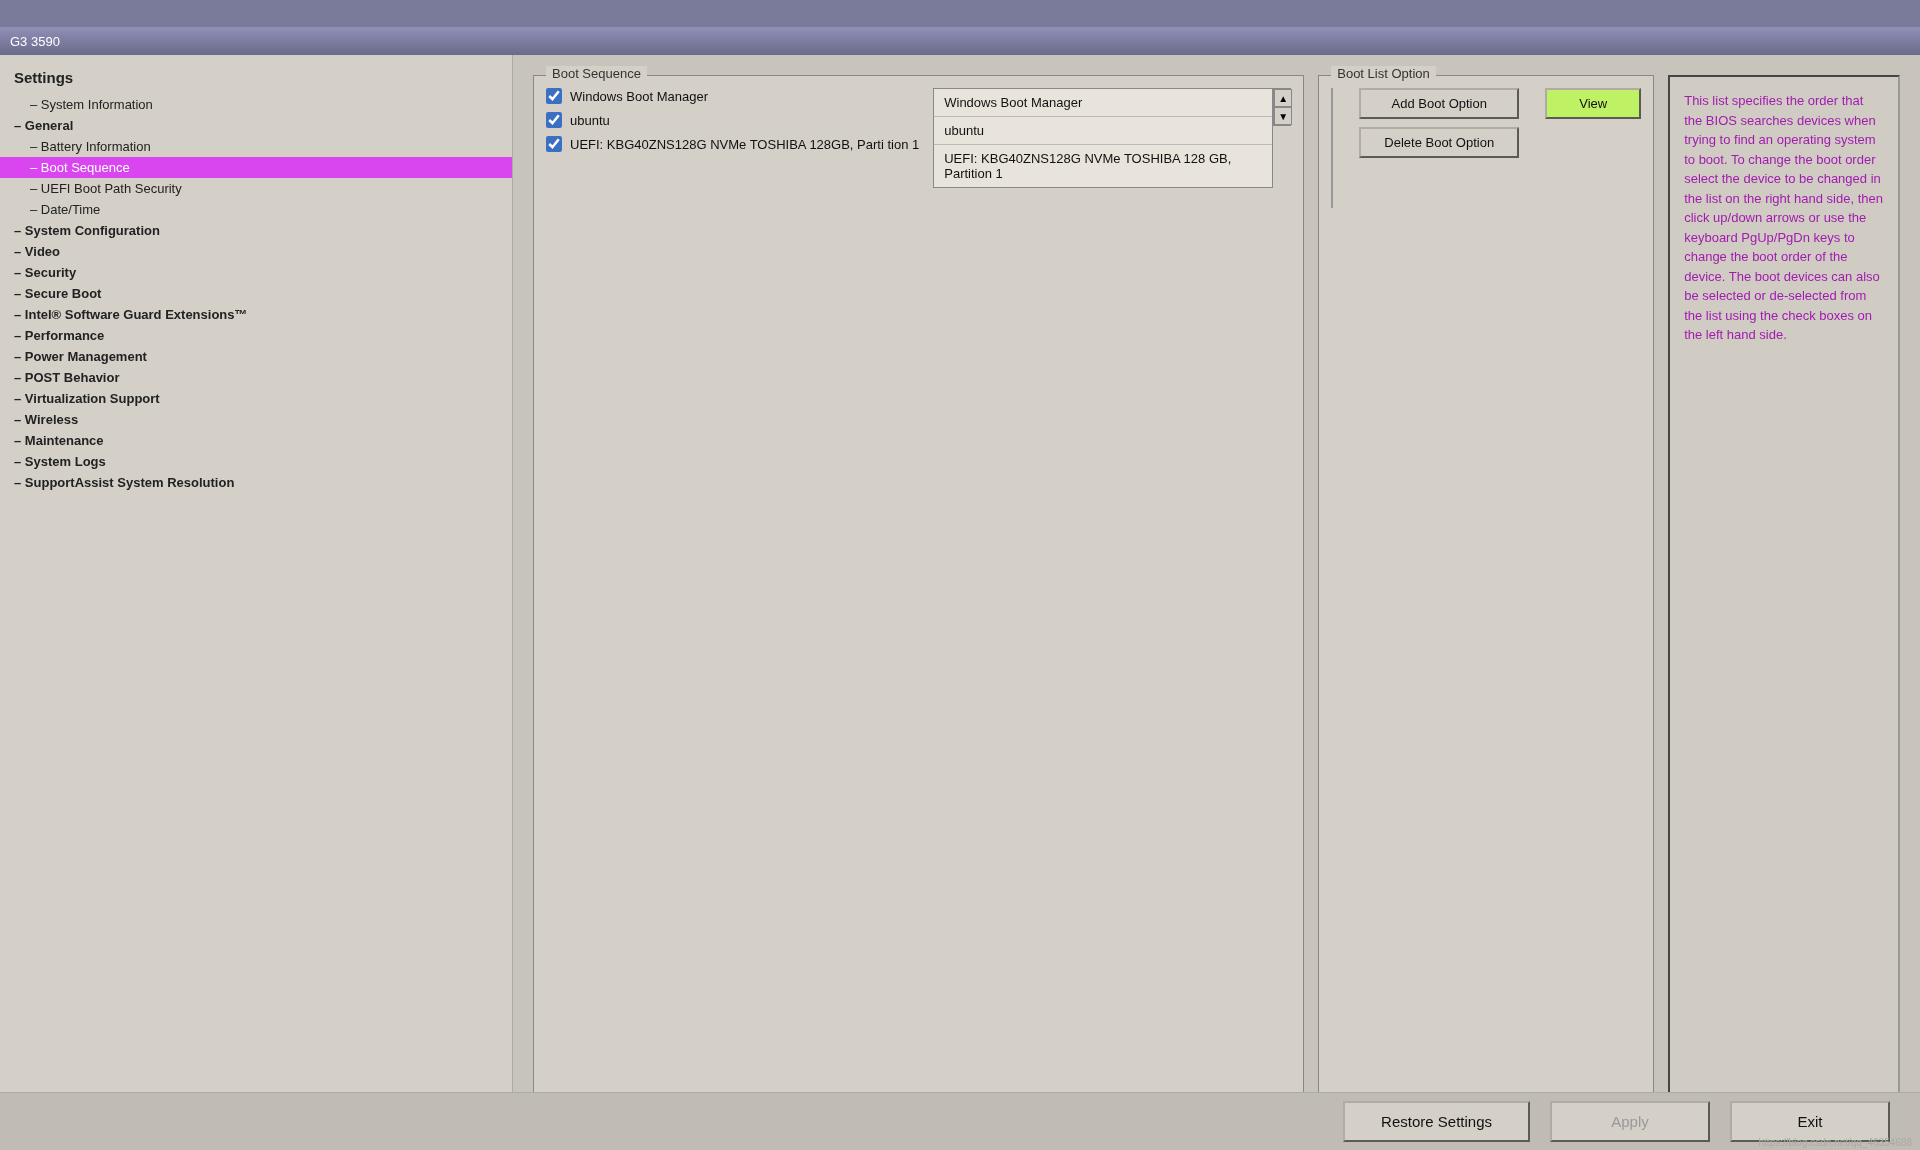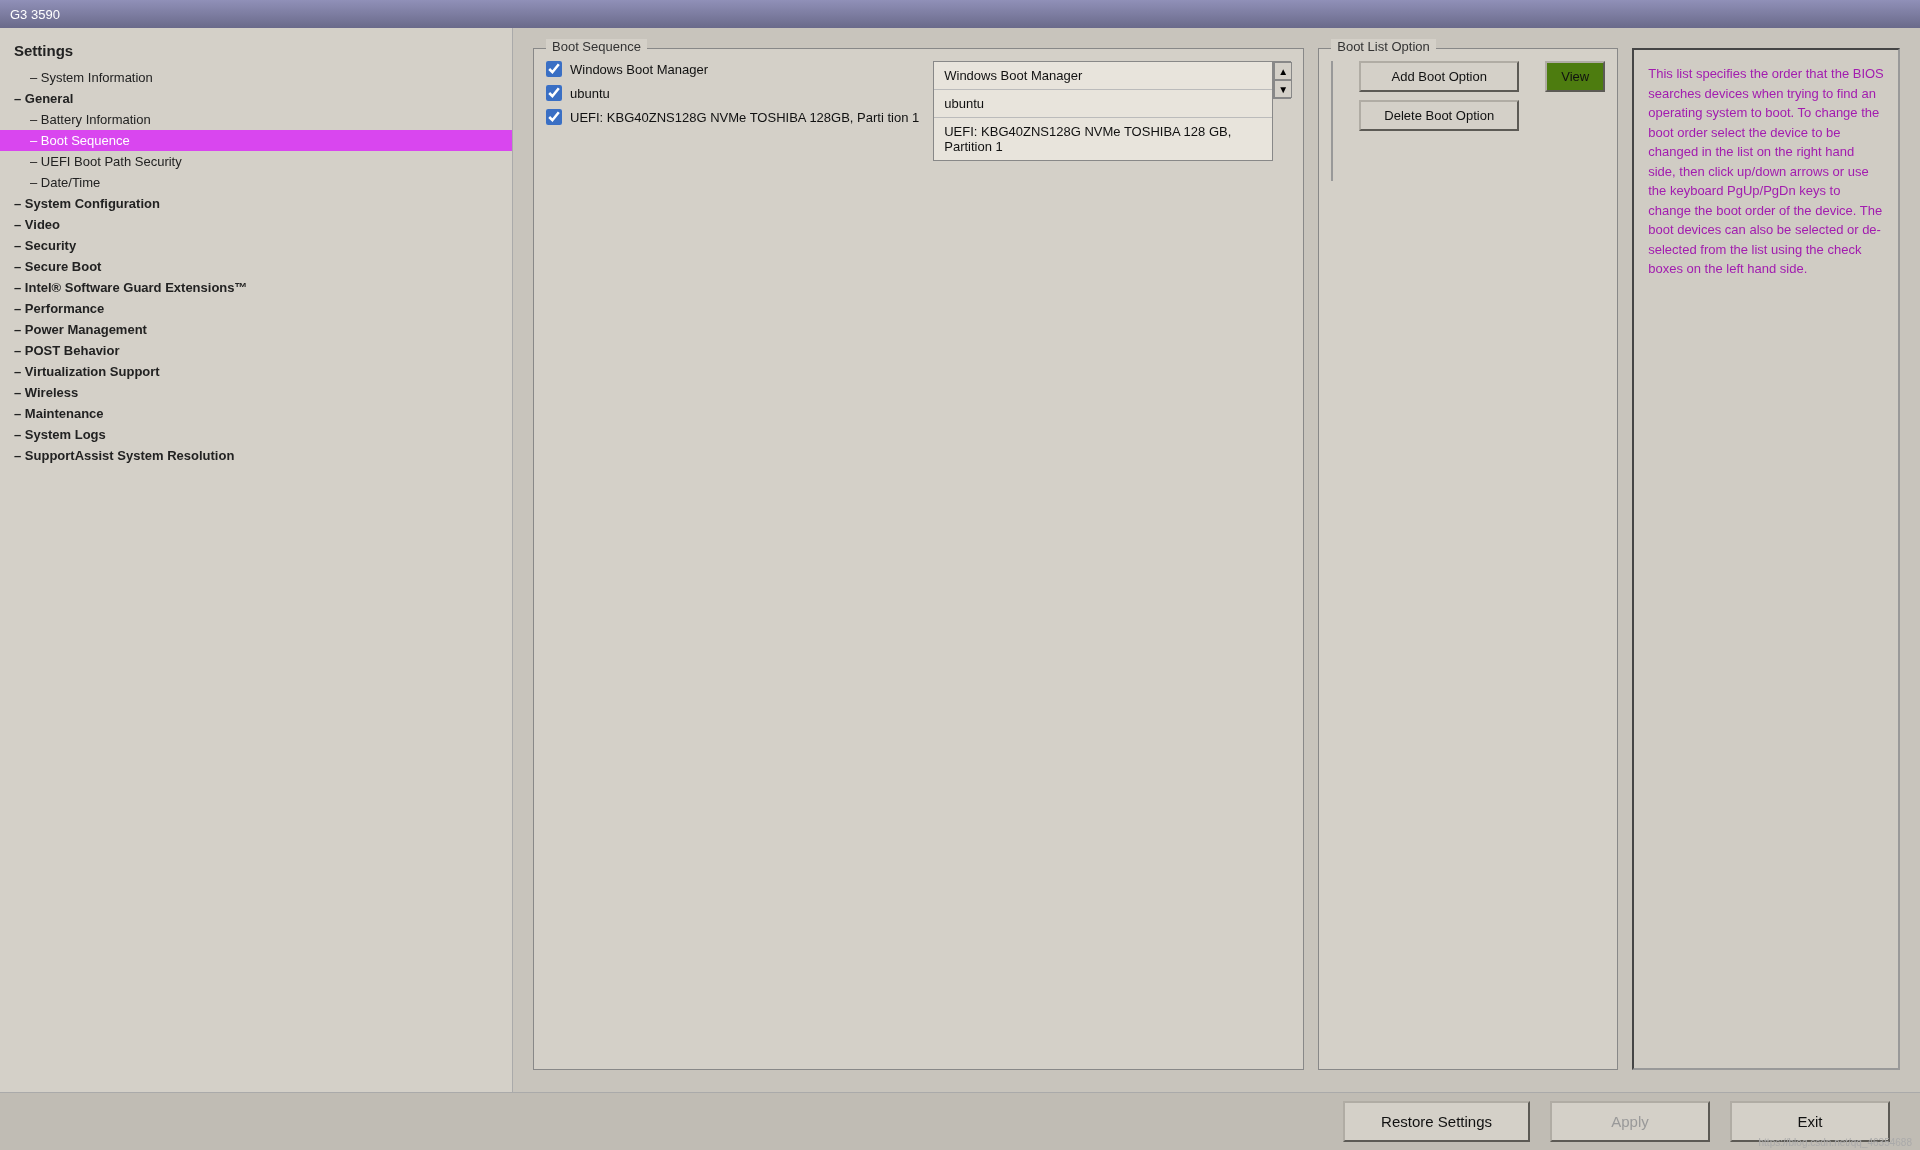--- a/index.html
+++ b/index.html
@@ -13,20 +13,21 @@
       position: relative;
     }
     .title-bar {
       background: linear-gradient(to bottom, #9090b8, #6a6a8a);
       height: 28px;
       display: flex;
       align-items: center;
       padding: 12px 10px;
       color: #fff;
       font-size: 13px;
+      margin-top: 27px;
     }
     .main-container {
       display: flex;
       height: calc(100% - 28px);
     }
     
     .sidebar {
       width: 513px;
       background: #d4d0c8;
       border-right: 1px solid #aaa;
@@ -163,23 +164,23 @@
       background: #d4d0c8;
       border: 2px outset #b0aca4;
       padding: 6px 16px;
       font-size: 13px;
       cursor: pointer;
       min-width: 160px;
       text-align: center;
       color: #111;
     }
     .view-button {
-      background: #4d7c0f;
+      background: #bef264;
       border: 2px outset #b0aca4;
-      padding: 6px 14px;
+      padding: 6px 32px;
       font-size: 13px;
       cursor: pointer;
       color: #111;
       min-width: 60px;
       text-align: center;
     }
     
     .description-box {
       border: 2px inset #999;
       background: #d0ccc4;

